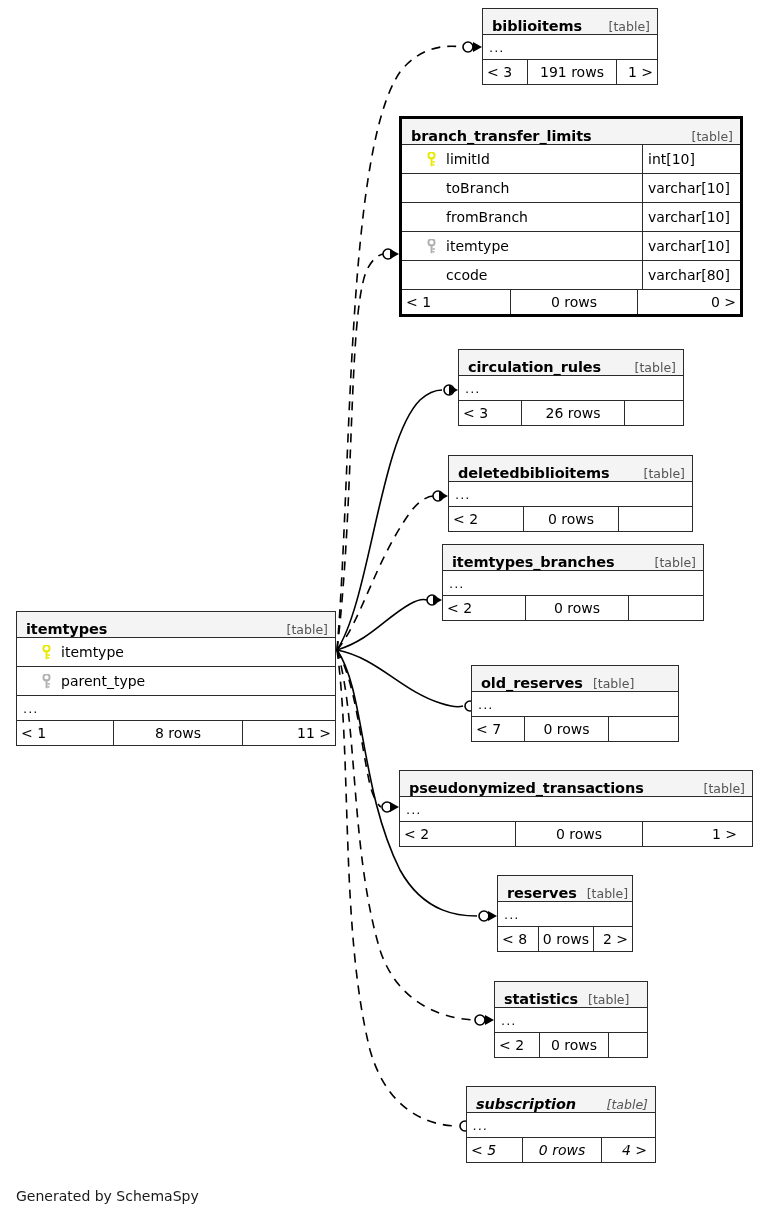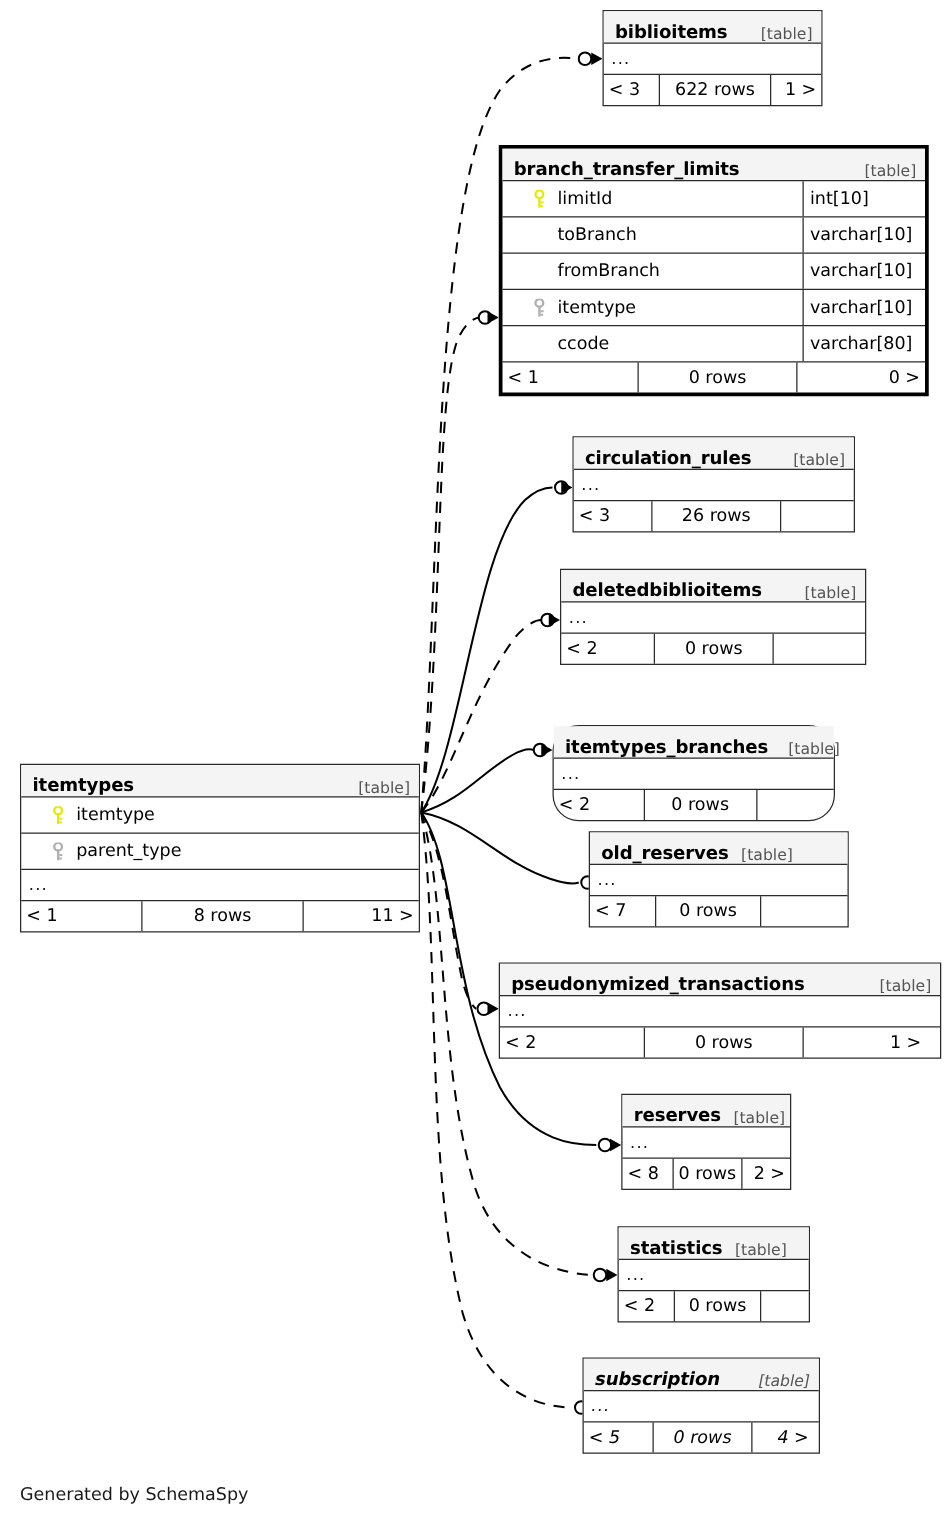--- a/index.html
+++ b/index.html
@@ -202,21 +202,21 @@
   </svg>
 
   <div class="table-box" style="left:482px; top:8px; width:176px;">
     <div class="tbl-header">
       <span class="tbl-name">biblioitems</span>
       <span class="tbl-tag">[table]</span>
     </div>
     <div class="col-row ellipsis">...</div>
     <div class="tbl-footer">
       <div class="foot-cell foot-left" style="width:44px;">&lt; 3</div>
-      <div class="foot-cell foot-mid" style="width:92px;">622 rows</div>
+      <div class="foot-cell foot-mid" style="width:92px;">191 rows</div>
       <div class="foot-cell foot-right" style="width:40px;">1 &gt;</div>
     </div>
   </div>
 
   <div class="table-box emphasis" style="left:399px; top:116px; width:344px;">
     <div class="tbl-header">
       <span class="tbl-name">branch_transfer_limits</span>
       <span class="tbl-tag">[table]</span>
     </div>
 
@@ -290,21 +290,21 @@
       <span class="tbl-tag">[table]</span>
     </div>
     <div class="col-row ellipsis">...</div>
     <div class="tbl-footer">
       <div class="foot-cell foot-left" style="width:74px;">&lt; 2</div>
       <div class="foot-cell foot-mid" style="width:96px;">0 rows</div>
       <div class="foot-cell foot-right" style="width:73px;"></div>
     </div>
   </div>
 
-  <div class="table-box" style="left:442px; top:580px; width:226px;border-radius:21px;">
+  <div class="table-box" style="left:442px; top:544px; width:262px;">
     <div class="tbl-header">
       <span class="tbl-name">itemtypes_branches</span>
       <span class="tbl-tag">[table]</span>
     </div>
     <div class="col-row ellipsis">...</div>
     <div class="tbl-footer">
       <div class="foot-cell foot-left" style="width:82px;">&lt; 2</div>
       <div class="foot-cell foot-mid" style="width:104px;">0 rows</div>
       <div class="foot-cell foot-right" style="width:70px;"></div>
     </div>

